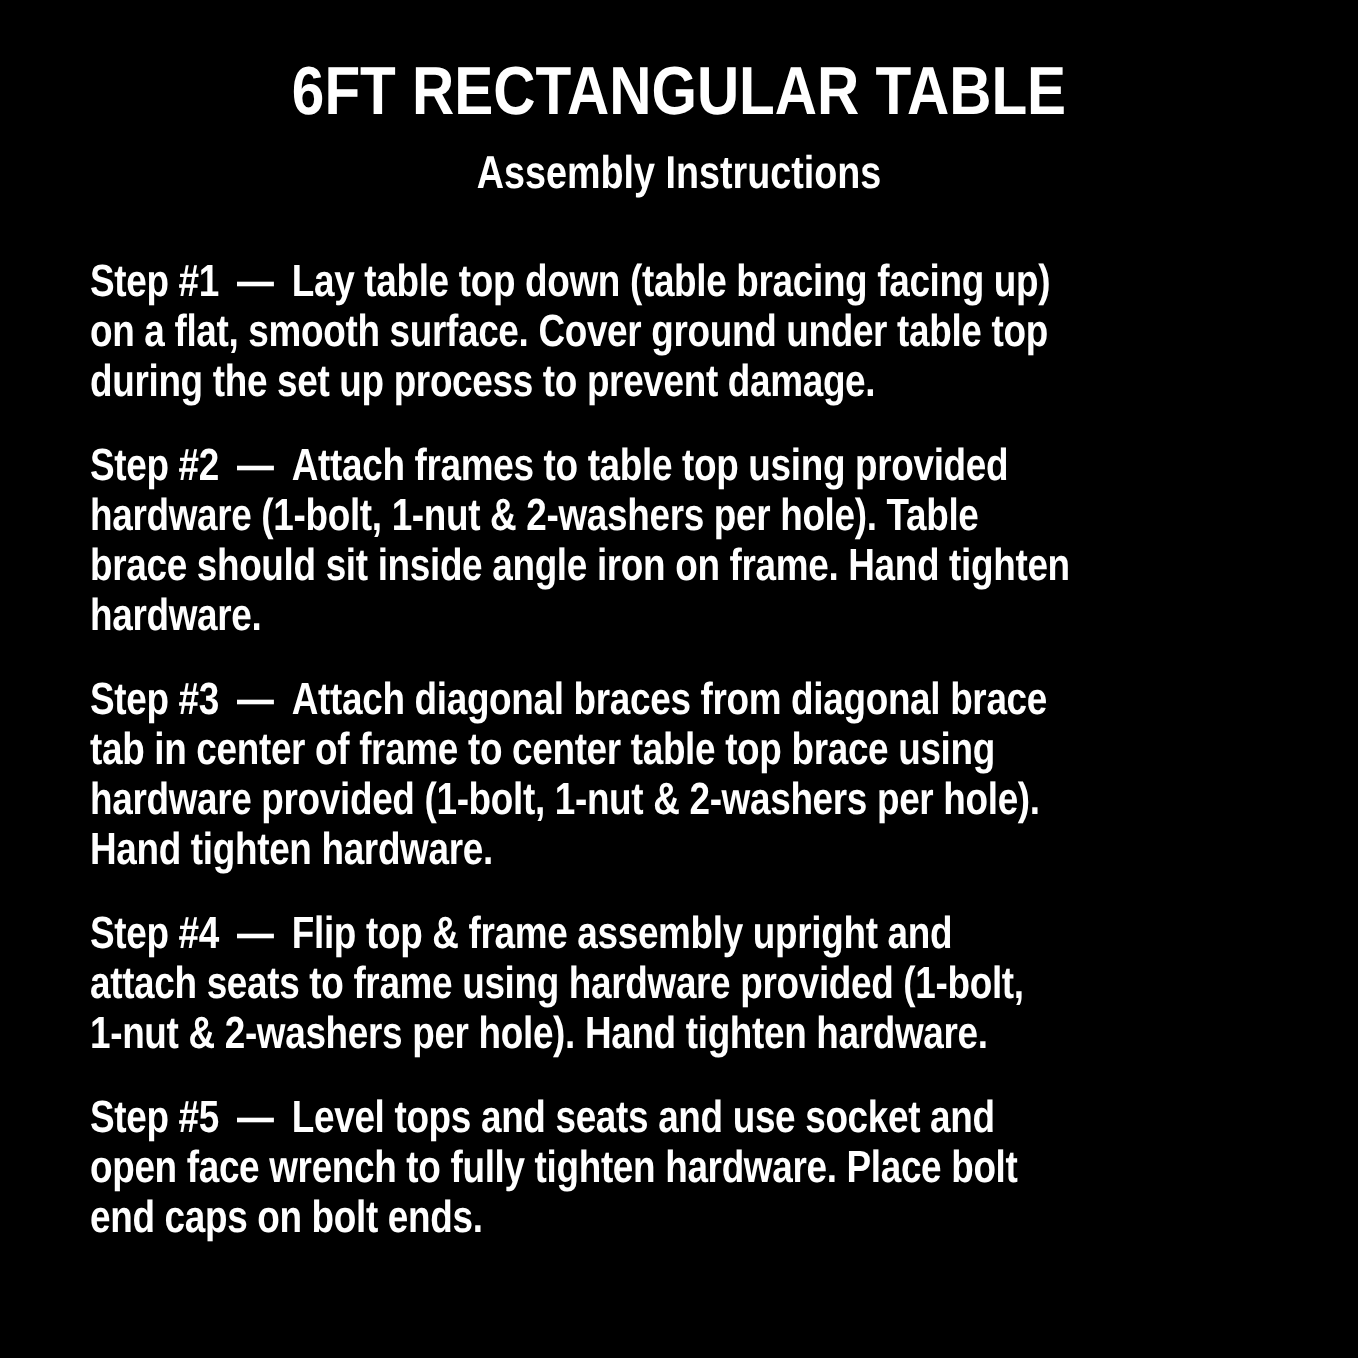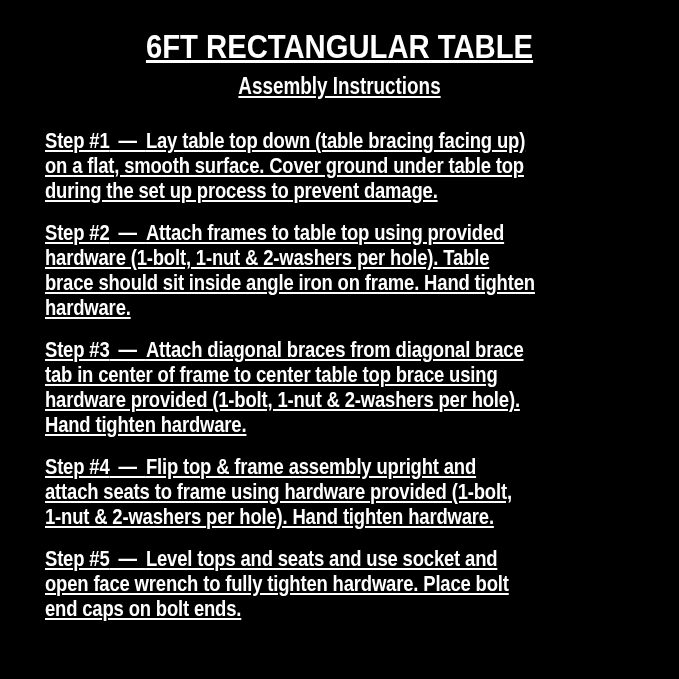--- a/index.html
+++ b/index.html
@@ -5,21 +5,21 @@
   html, body { margin: 0; padding: 0; }
   body {
     width: 679px;
     height: 679px;
     background: #000000;
     color: #ffffff;
     font-family: "Liberation Sans", sans-serif;
     font-weight: 700;
     overflow: hidden;
   }
-  .header { padding-top: 26px; text-decoration: underline; }
+  .header { padding-top: 26px; }
   .title {
     margin: 0;
     font-size: 34px;
     line-height: 40px;
     text-align: center;
     font-weight: 800;
     transform: scaleX(0.86);
     transform-origin: 50% 50%;
     white-space: nowrap;
   }
@@ -29,21 +29,20 @@
     line-height: 28px;
     text-align: center;
     font-weight: 700;
     transform: scaleX(0.82);
     transform-origin: 50% 50%;
     white-space: nowrap;
   }
   .steps {
     margin-top: 28px;
     padding-left: 45px;
-    text-decoration: underline;
   }
   .step {
     margin: 0 0 17px 0;
     font-size: 22.5px;
     line-height: 25px;
     letter-spacing: -0.2px;
     width: 735px;
     transform: scaleX(0.82);
     transform-origin: left top;
   }

